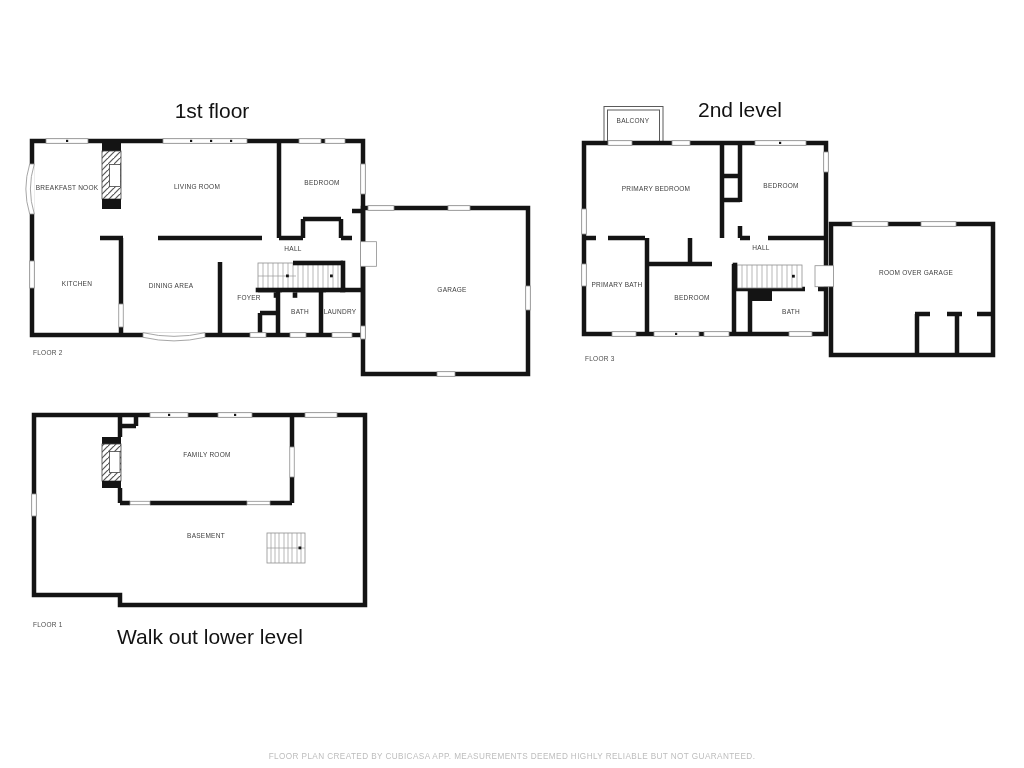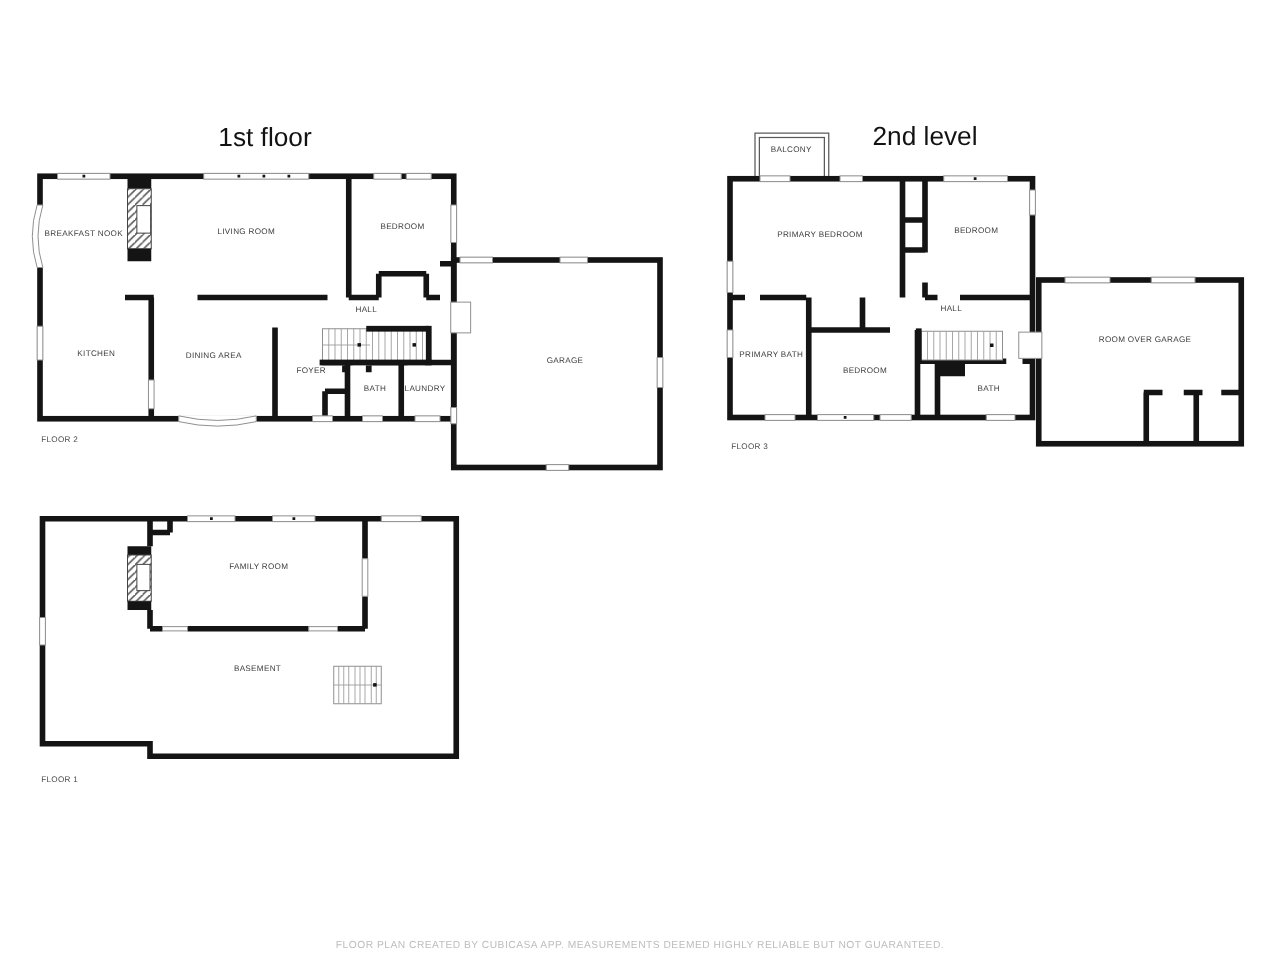--- a/index.html
+++ b/index.html
@@ -170,20 +170,21 @@
         <rect class="winf" x="267" y="519" width="38" height="30"></rect>
         <path class="tread" d="M271,519V549M275,519V549M279,519V549M284,519V549M288,519V549M292,519V549M297,519V549M301,519V549"></path>
         <path class="tread" d="M267,534H305"></path>
         <rect class="tick" x="298.5" y="532.5" width="2.8" height="2.8"></rect>
       </g>
     </g>
   </svg>
 
   <div class="title" style="left:212px;top:97px">1st floor</div>
   <div class="title" style="left:740px;top:96px">2nd level</div>
+  <div class="title" style="left:210px;top:623px">Walk out lower level</div>
 
   <div class="lbl" style="left:67px;top:173px">BREAKFAST NOOK</div>
   <div class="lbl" style="left:197px;top:172px">LIVING ROOM</div>
   <div class="lbl" style="left:322px;top:168px">BEDROOM</div>
   <div class="lbl" style="left:77px;top:269px">KITCHEN</div>
   <div class="lbl" style="left:171px;top:271px">DINING AREA</div>
   <div class="lbl" style="left:293px;top:234px">HALL</div>
   <div class="lbl" style="left:249px;top:283px">FOYER</div>
   <div class="lbl" style="left:300px;top:297px">BATH</div>
   <div class="lbl" style="left:340px;top:297px">LAUNDRY</div>

